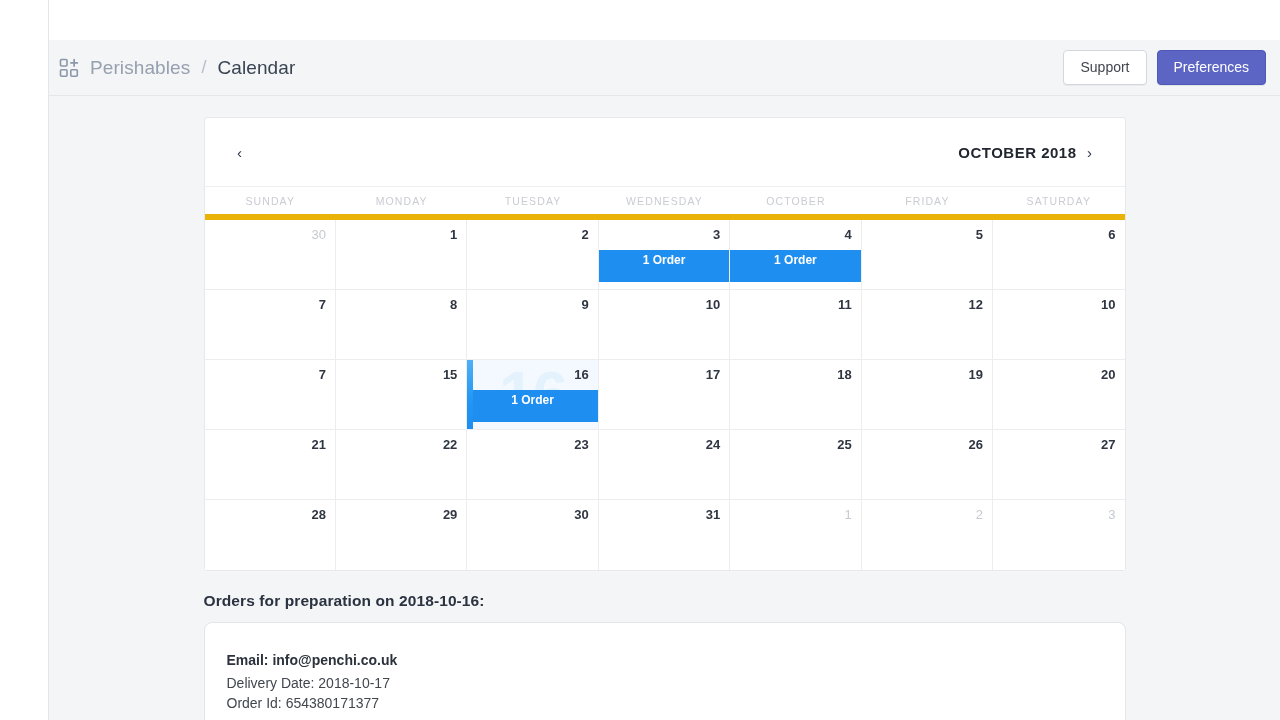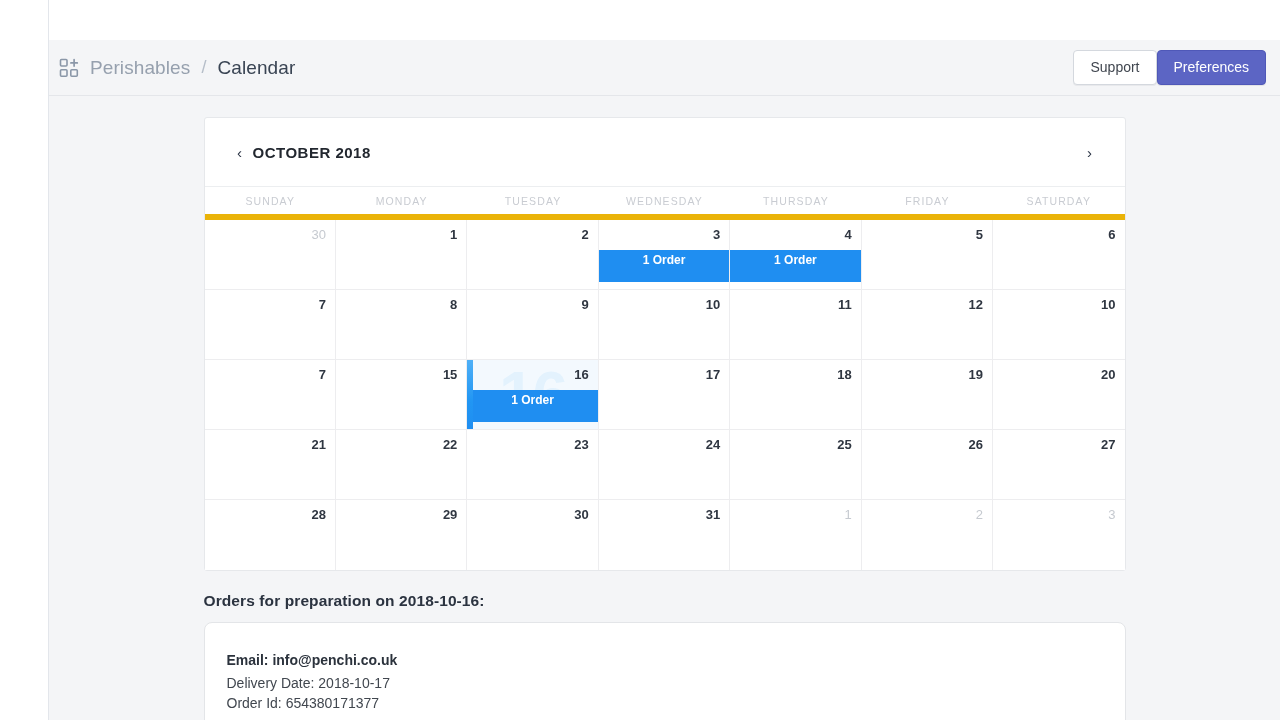--- a/index.html
+++ b/index.html
@@ -78,20 +78,21 @@
 
   .crumb-current {
     font-size: 19px;
     color: #394453;
     letter-spacing: .1px;
   }
 
   .topbar-actions {
     display: flex;
     align-items: center;
+    gap: 10px;
   }
 
   .btn {
     font-family: "Liberation Sans", sans-serif;
     font-size: 14px;
     border-radius: 4px;
     padding: 0 16px;
     height: 35px;
     line-height: 33px;
     cursor: pointer;
@@ -149,21 +150,21 @@
     cursor: pointer;
     flex: 0 0 26px;
     color: #2b3445;
     font-size: 15px;
     line-height: 1;
     user-select: none;
   }
 
   .cal-title {
     flex: 1 1 auto;
-    text-align: left;
+    text-align: right;
     font-size: 15px;
     font-weight: bold;
     letter-spacing: .5px;
     color: #22272f;
   }
 
   
   .weekdays {
     display: grid;
     grid-template-columns: repeat(7, 1fr);
@@ -333,21 +334,21 @@
             <span class="nav-arrow">‹</span>
             <span class="cal-title">OCTOBER 2018</span>
             <span class="nav-arrow">›</span>
           </div>
 
           <div class="weekdays" id="weekdays-row">
               <div class="weekday">SUNDAY</div>
               <div class="weekday">MONDAY</div>
               <div class="weekday">TUESDAY</div>
               <div class="weekday">WEDNESDAY</div>
-              <div class="weekday">THURSDAY</div>
+              <div class="weekday">OCTOBER</div>
               <div class="weekday">FRIDAY</div>
               <div class="weekday">SATURDAY</div>
             </div>
 
           <div class="weeks" id="weeks-grid">
               <div class="week">
                 <div class="day-cell muted">
                   <div class="day-num">30</div>
                 </div>
                 <div class="day-cell">

